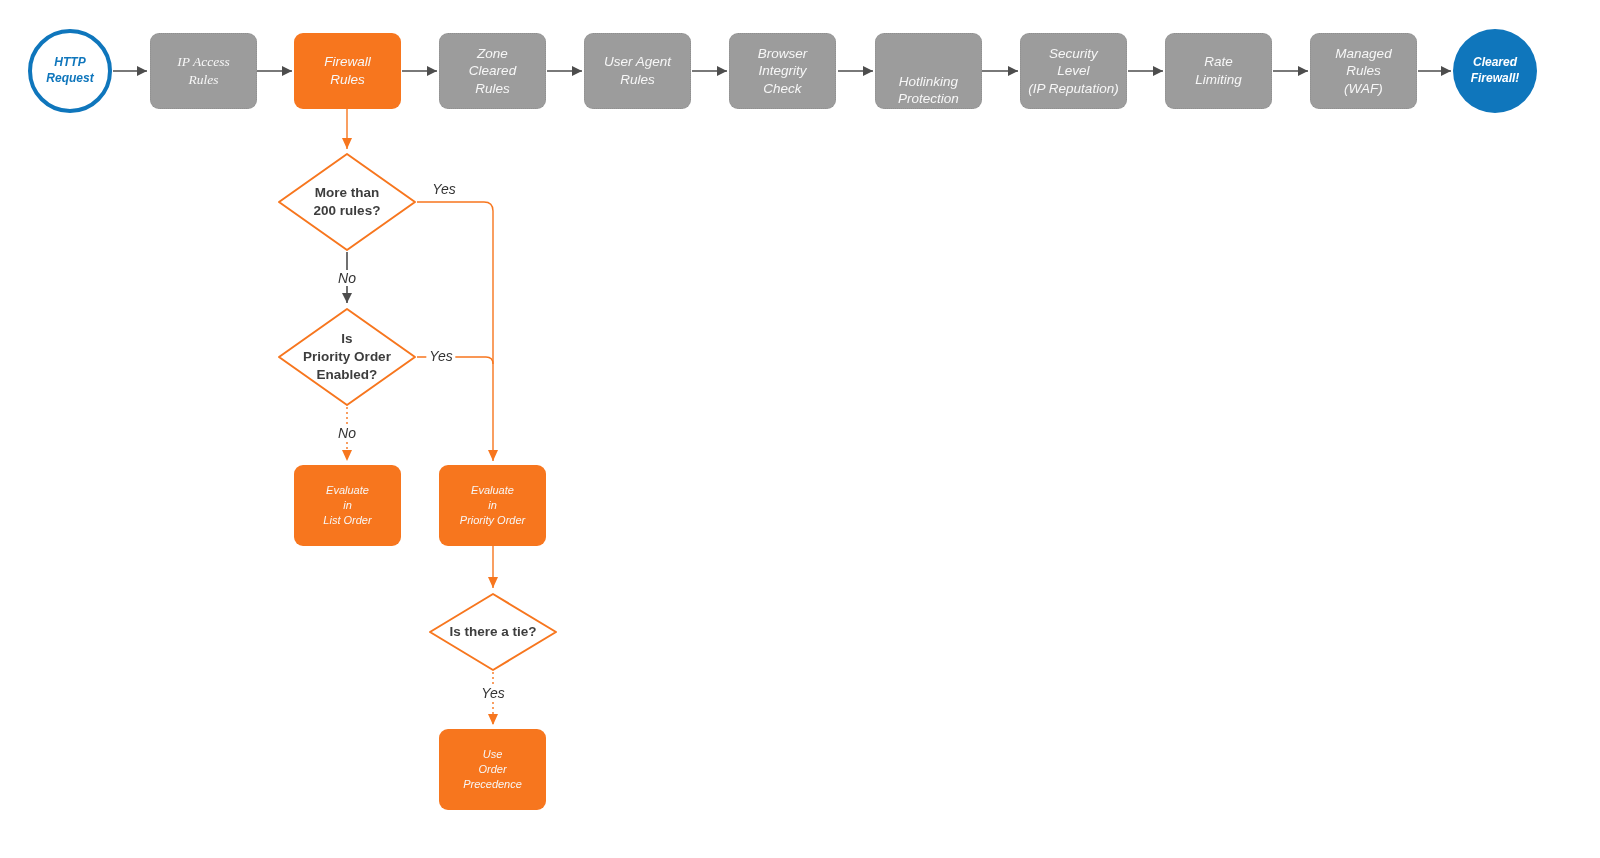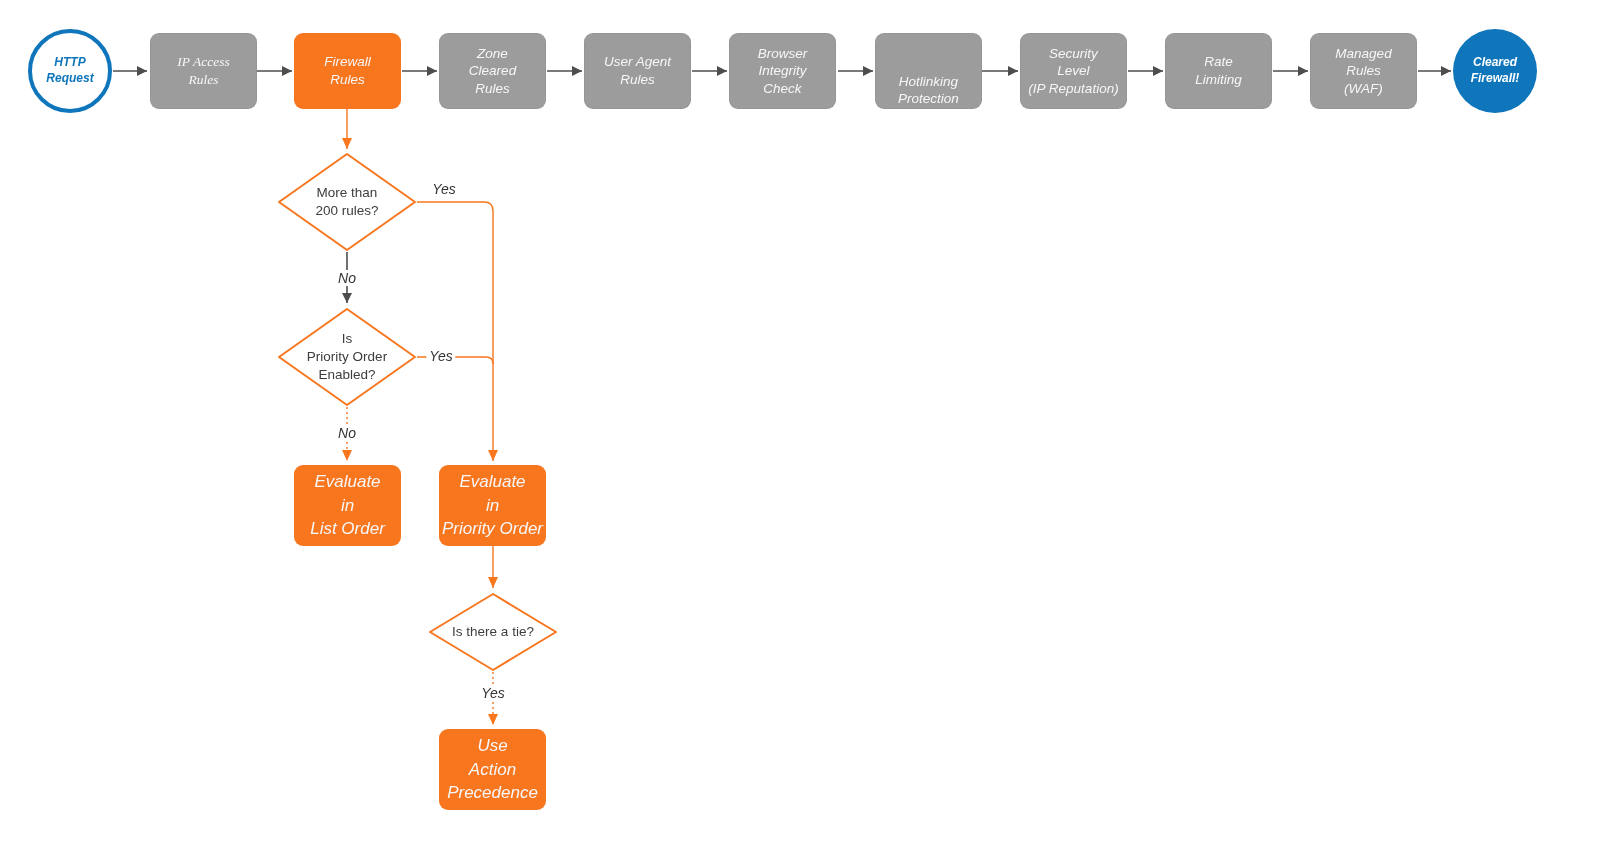--- a/index.html
+++ b/index.html
@@ -25,31 +25,31 @@
 
   .node{position:absolute;display:flex;align-items:center;justify-content:center;
         text-align:center;white-space:pre-line;box-sizing:border-box;}
 
   .box{width:107px;height:76px;border-radius:9px;font-style:italic;
        font-size:13.5px;line-height:1.3;color:var(--text-light);}
   .box.gray{background:var(--gray-fill);border:1px dotted var(--gray-border);}
   .box.orange{background:var(--orange);}
 
   .action{width:107px;height:81px;border-radius:9px;background:var(--orange);
-          font-style:italic;font-size:17px;line-height:1.38;color:var(--text-light);}
+          font-style:italic;font-size:11px;line-height:1.38;color:var(--text-light);}
 
   .circle{width:84px;height:84px;border-radius:50%;font-weight:bold;font-style:italic;
           font-size:12px;line-height:1.3;}
   .circle.start{background:#ffffff;border:4px solid var(--blue);color:var(--blue);}
   .circle.end{background:var(--blue);color:#ffffff;}
 
   .decision{font-size:13.5px;line-height:1.35;color:var(--text-dark);}
   .decision svg{position:absolute;left:0;top:0;}
   .decision .diamond{fill:#ffffff;stroke:var(--orange);stroke-width:2;stroke-linejoin:round;}
-  .decision span{position:relative;}
+  .decision span{position:relative;font-weight:bold;}
 
   .edge-label{position:absolute;transform:translate(-50%,-50%);font-style:italic;
               font-size:14px;color:var(--label-dark);background:#ffffff;padding:0 3px;
               white-space:nowrap;}
 </style>
 </head>
 <body>
 
 <div id="canvas">
 
@@ -168,21 +168,21 @@
 in
 List Order</span>
   </div>
   <div class="node action" style="left:439px;top:465px;">
     <span>Evaluate
 in
 Priority Order</span>
   </div>
   <div class="node action" style="left:439px;top:729px;">
     <span>Use
-Action
+Order
 Precedence</span>
   </div>
 
   <div class="edge-label" style="left:444px;top:189px;">Yes</div>
   <div class="edge-label" style="left:347px;top:278px;">No</div>
   <div class="edge-label" style="left:441px;top:356px;">Yes</div>
   <div class="edge-label" style="left:347px;top:433px;">No</div>
   <div class="edge-label" style="left:493px;top:693px;">Yes</div>
 
 </div>

